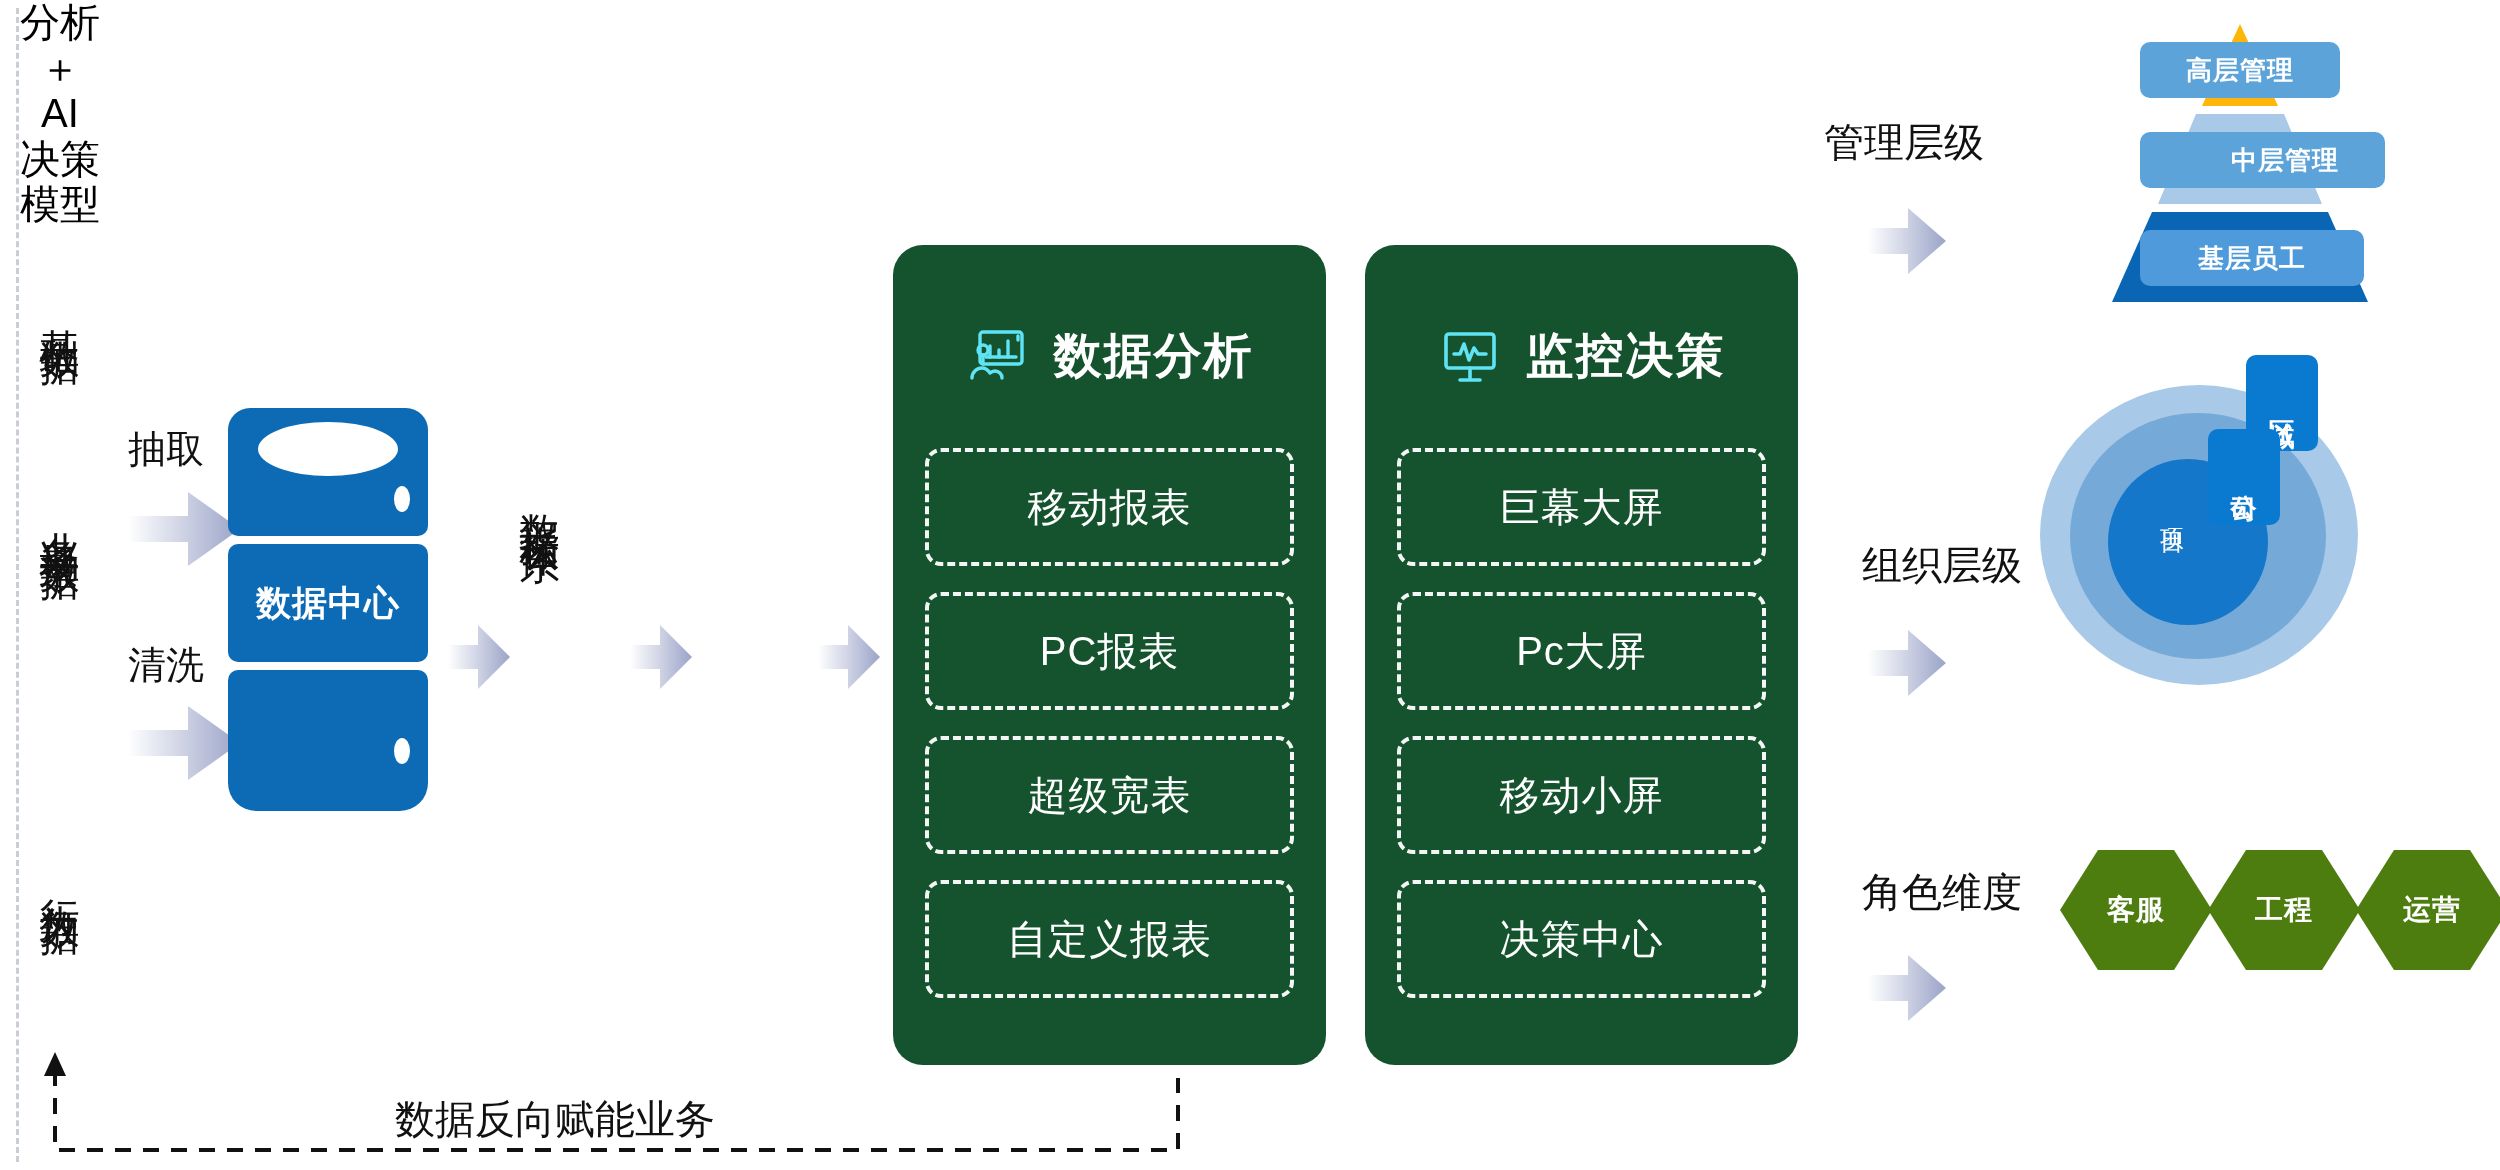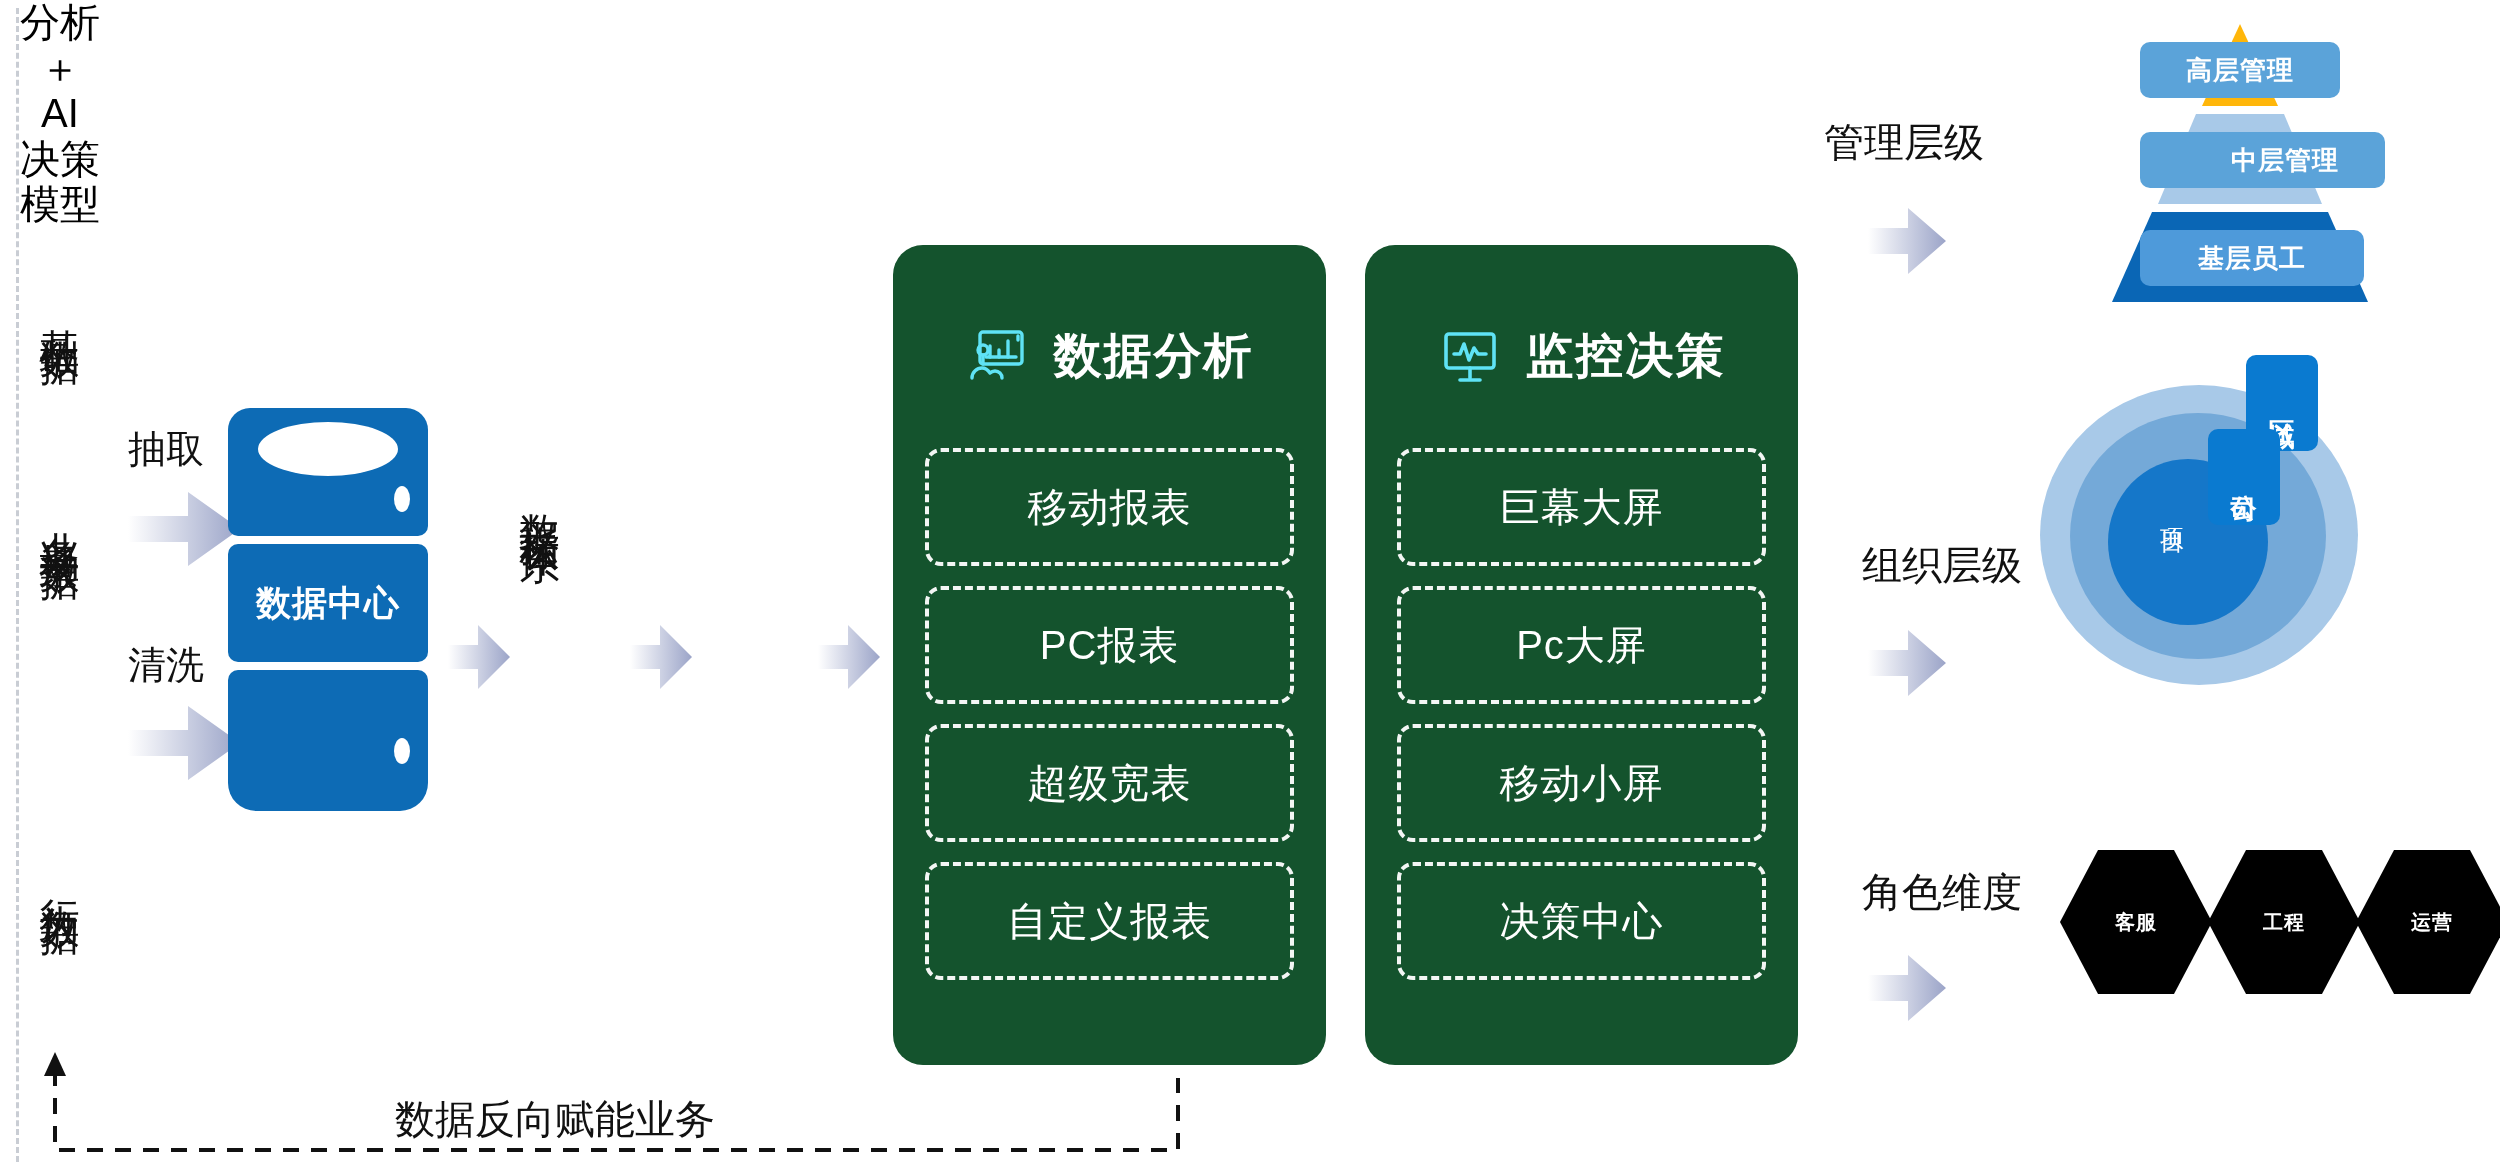--- a/index.html
+++ b/index.html
@@ -60,21 +60,21 @@
   .panel{position:absolute;background:#14532d;border-radius:30px;}
   .panel-analysis{left:893px;top:245px;width:433px;height:820px;}
   .panel-monitor{left:1365px;top:245px;width:433px;height:820px;}
 
   .panel-head{position:absolute;left:0;top:68px;width:100%;height:86px;
     display:flex;align-items:center;justify-content:center;gap:24px;}
   .panel-head .ptitle{color:#fff;font-size:48px;font-weight:bold;letter-spacing:2px;}
   .panel-head .picon{width:64px;height:64px;display:block;}
 
   .panel-items{position:absolute;left:32px;top:203px;width:369px;
-    display:flex;flex-direction:column;gap:20px;}
+    display:flex;flex-direction:column;gap:26px;}
   .pitem{height:110px;border:4px dashed rgba(255,255,255,.95);border-radius:16px;
     display:flex;align-items:center;justify-content:center;
     color:#fff;font-size:40px;letter-spacing:1px;}
   .rlabel{position:absolute;font-size:40px;color:#111;white-space:nowrap;}
 
   
   .pyr{position:absolute;left:2060px;top:14px;width:360px;height:300px;}
   .badge{position:absolute;border-radius:10px;display:flex;
     align-items:center;justify-content:center;color:#fff;
     font-size:26px;font-weight:bold;letter-spacing:1px;white-space:nowrap;}
@@ -83,24 +83,24 @@
   .circ{position:absolute;left:2040px;top:385px;width:330px;height:320px;}
   .circ .c{position:absolute;border-radius:50%;}
   .circ .c1{left:0;top:0;width:318px;height:300px;background:#a8c9e8;}
   .circ .c2{left:30px;top:28px;width:256px;height:246px;background:#74a9d8;}
   .circ .c3{left:68px;top:74px;width:160px;height:166px;background:#1577c9;}
   .circ .lbl-inner{position:absolute;left:120px;top:110px;color:#fff;
     font-size:24px;letter-spacing:2px;}
 
   
   .hexrow{position:absolute;left:2060px;top:850px;width:420px;height:150px;}
-  .hex{position:absolute;top:0;width:152px;height:144px;background:#000000;
+  .hex{position:absolute;top:0;width:152px;height:120px;background:#4d7c0f;
     clip-path:polygon(25% 0%,75% 0%,100% 50%,75% 100%,25% 100%,0% 50%);
     display:flex;align-items:center;justify-content:center;
-    color:#fff;font-size:20px;font-weight:bold;letter-spacing:1px;}
+    color:#fff;font-size:28px;font-weight:bold;letter-spacing:1px;}
 
   
   .fb-line{position:absolute;}
   .fb-text{position:absolute;left:395px;top:1092px;font-size:40px;color:#111;
     white-space:nowrap;}
 </style>
 </head>
 <body>
 
 <div class="stage">

